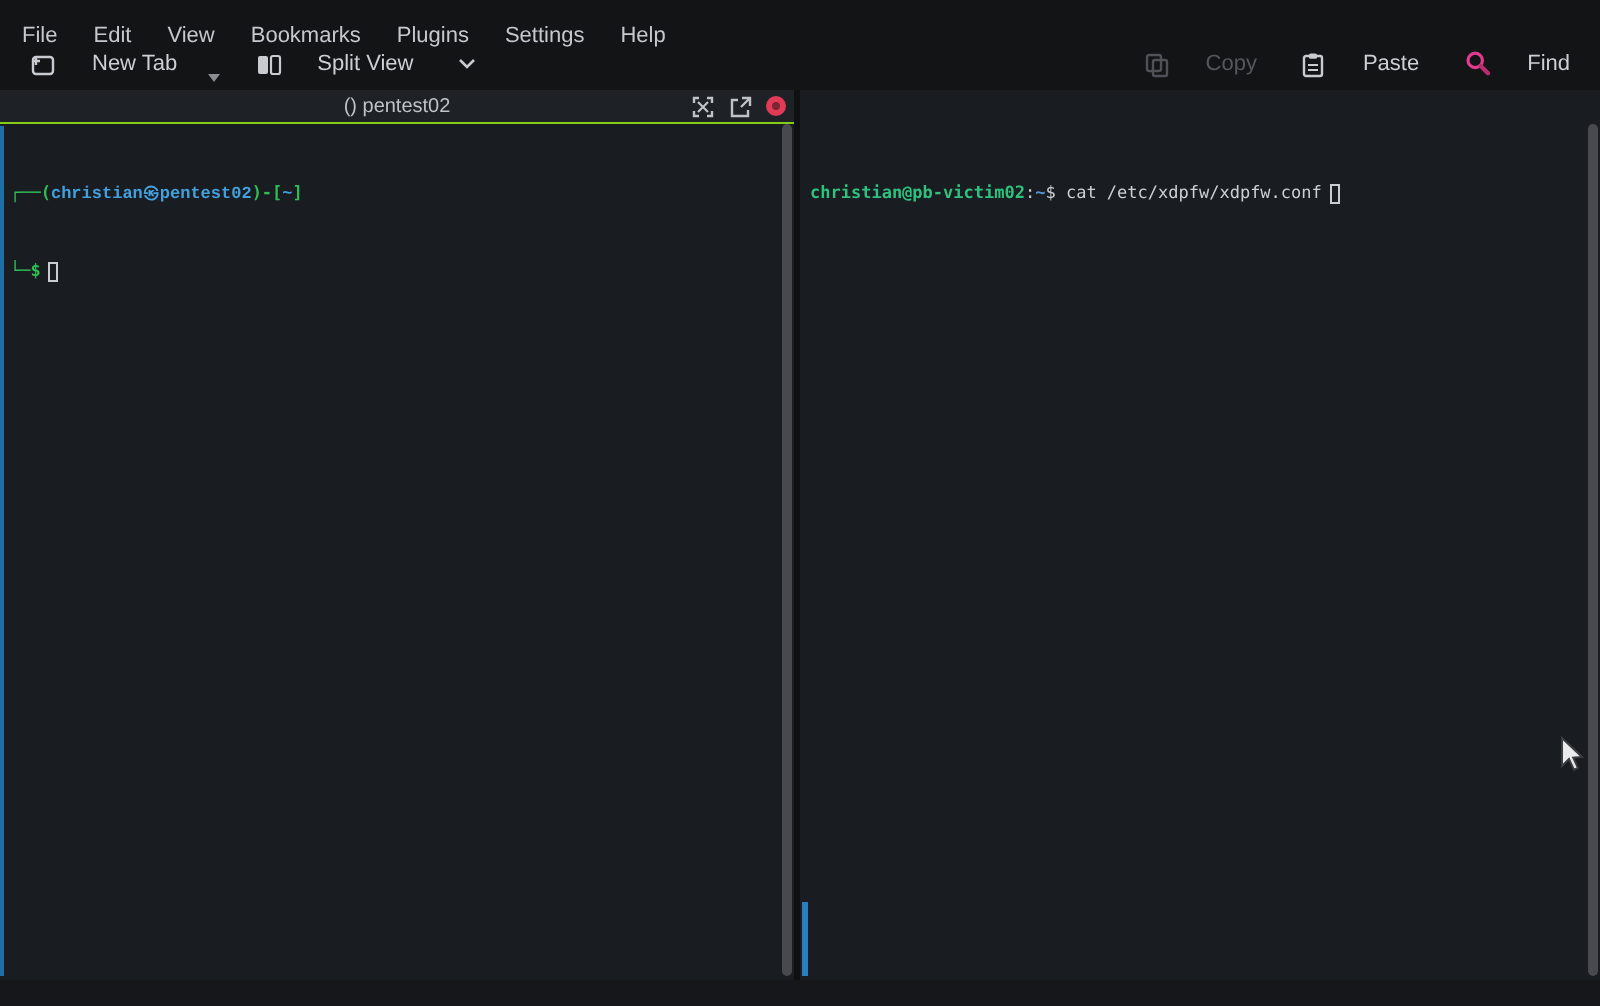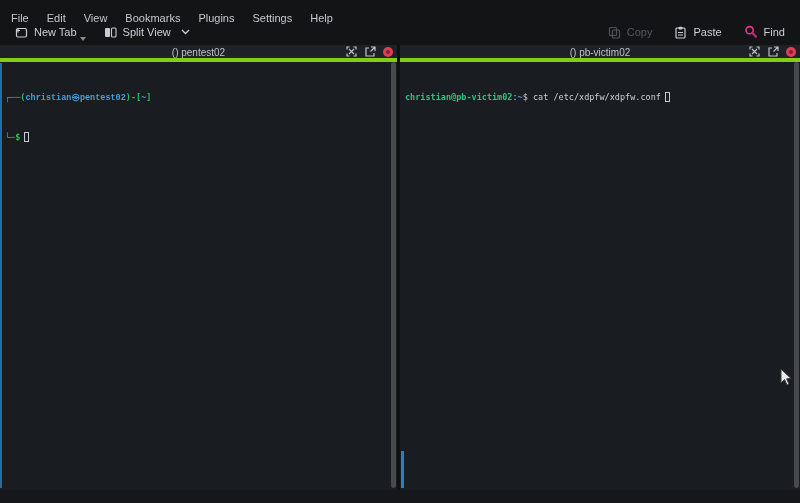--- a/index.html
+++ b/index.html
@@ -9,34 +9,34 @@
     background: #121416;
     font-family: "Liberation Sans", sans-serif;
     overflow: hidden;
     color: #c5c9cd;
   }
   
   .menubar { height:19px; display:flex; align-items:center; padding-left:2px; }
   .menu-item { font-size:11px; color:#c5c9cd; padding:2px 9px; cursor:default;margin-top:16px; }
   
   .toolbar { height:26px; display:flex; align-items:center; padding:0 10px; }
-  .tbtn { display:flex; align-items:center; gap:6px; font-size:11px; color:#ccd0d4; padding:3px 5px; border-radius:3px; }
+  .tbtn { display:flex; align-items:center; gap:18px; font-size:11px; color:#ccd0d4; padding:3px 5px; border-radius:3px; }
   .tbtn svg { display:block; }
   .tb-right { margin-left:auto; display:flex; align-items:center; gap:12px; }
   .tbtn.disabled { color:#54585c; }
   .mini-caret { align-self:flex-end; margin-left:-3px; margin-bottom:-2px; }
   
   .content { position:absolute; top:45px; left:0; right:0; bottom:13px; display:flex; }
   .pane { position:relative; background:#191c20; }
   .pane-left { width:397px; }
   .pane-gap { width:3px; background:#0e1012; }
   .pane-right { flex:1; }
   .pane-header {
-    height:17px; background:#1e2125; border-bottom:4px solid #84cc16;
-    display:flex; align-items:flex-end; justify-content:center; position:relative;
+    height:17px; background:#1e2125; border-bottom:1px solid #84cc16;
+    display:flex; align-items:center; justify-content:center; position:relative;
   }
   .pane-title { font-size:10px; color:#bfc3c7; }
   .pane-icons { position:absolute; right:4px; top:0; bottom:0; display:flex; align-items:center; gap:7px; }
   .close-btn { width:10px; height:10px; border-radius:50%; background:#e23b57; position:relative; }
   .close-btn::after { content:""; position:absolute; left:3px; top:3px; width:4px; height:4px; border-radius:50%; background:#7c2432; }
   .pane-body { position:absolute; top:17px; left:0; right:0; bottom:0; background:#191c20; overflow:hidden; }
   
   .term { font-family:"DejaVu Sans Mono", monospace; font-size:8.5px; line-height:13px; white-space:pre; padding:3px 0 0 5px; }
   .kali-green { color:#2fbe54; font-weight:bold; }
   .kali-blue  { color:#42a0dd; font-weight:bold;font-family:Liberation Mono, monospace; }
@@ -138,34 +138,20 @@
         <div><span class="kali-green">┌──(</span><span class="kali-blue">christian㉿pentest02</span><span class="kali-green">)-[</span><span class="kali-blue">~</span><span class="kali-green">]</span></div>
         <div><span class="kali-green">└─$</span><span class="cursor-hollow"></span></div>
       </div>
       <div class="scroll-thumb"></div>
     </div>
   </div>
 
   <div class="pane-gap"></div>
 
   <div class="pane pane-right">
-    <div class="pane-header">
-      <span class="pane-title">() pb-victim02</span>
-      <div class="pane-icons">
-        <svg width="11" height="11" viewBox="0 0 11 11">
-          <path d="M1 3.5 V1 h2.5 M7.5 1 H10 v2.5 M10 7.5 V10 H7.5 M3.5 10 H1 V7.5" fill="none" stroke="#bfc3c7" stroke-width="1.2"></path>
-          <path d="M3 3 L8 8 M8 3 L3 8" stroke="#bfc3c7" stroke-width="1.1"></path>
-        </svg>
-        <svg width="12" height="11" viewBox="0 0 12 11">
-          <path d="M5 2 H2 v8 h8 V7" fill="none" stroke="#bfc3c7" stroke-width="1.2"></path>
-          <path d="M7 1 h4 v4 M11 1 L6.5 5.5" fill="none" stroke="#bfc3c7" stroke-width="1.2"></path>
-        </svg>
-        <span class="close-btn"></span>
-      </div>
-    </div>
     <div class="pane-body">
       <div class="term">
         <div><span class="host-green">christian@pb-victim02</span><span class="fg">:</span><span class="path-blue">~</span><span class="fg">$ cat /etc/xdpfw/xdpfw.conf</span><span class="cursor-hollow"></span></div>
       </div>
       <div class="focus-line-short"></div>
       <div class="scroll-thumb"></div>
     </div>
   </div>
 </div>
 

